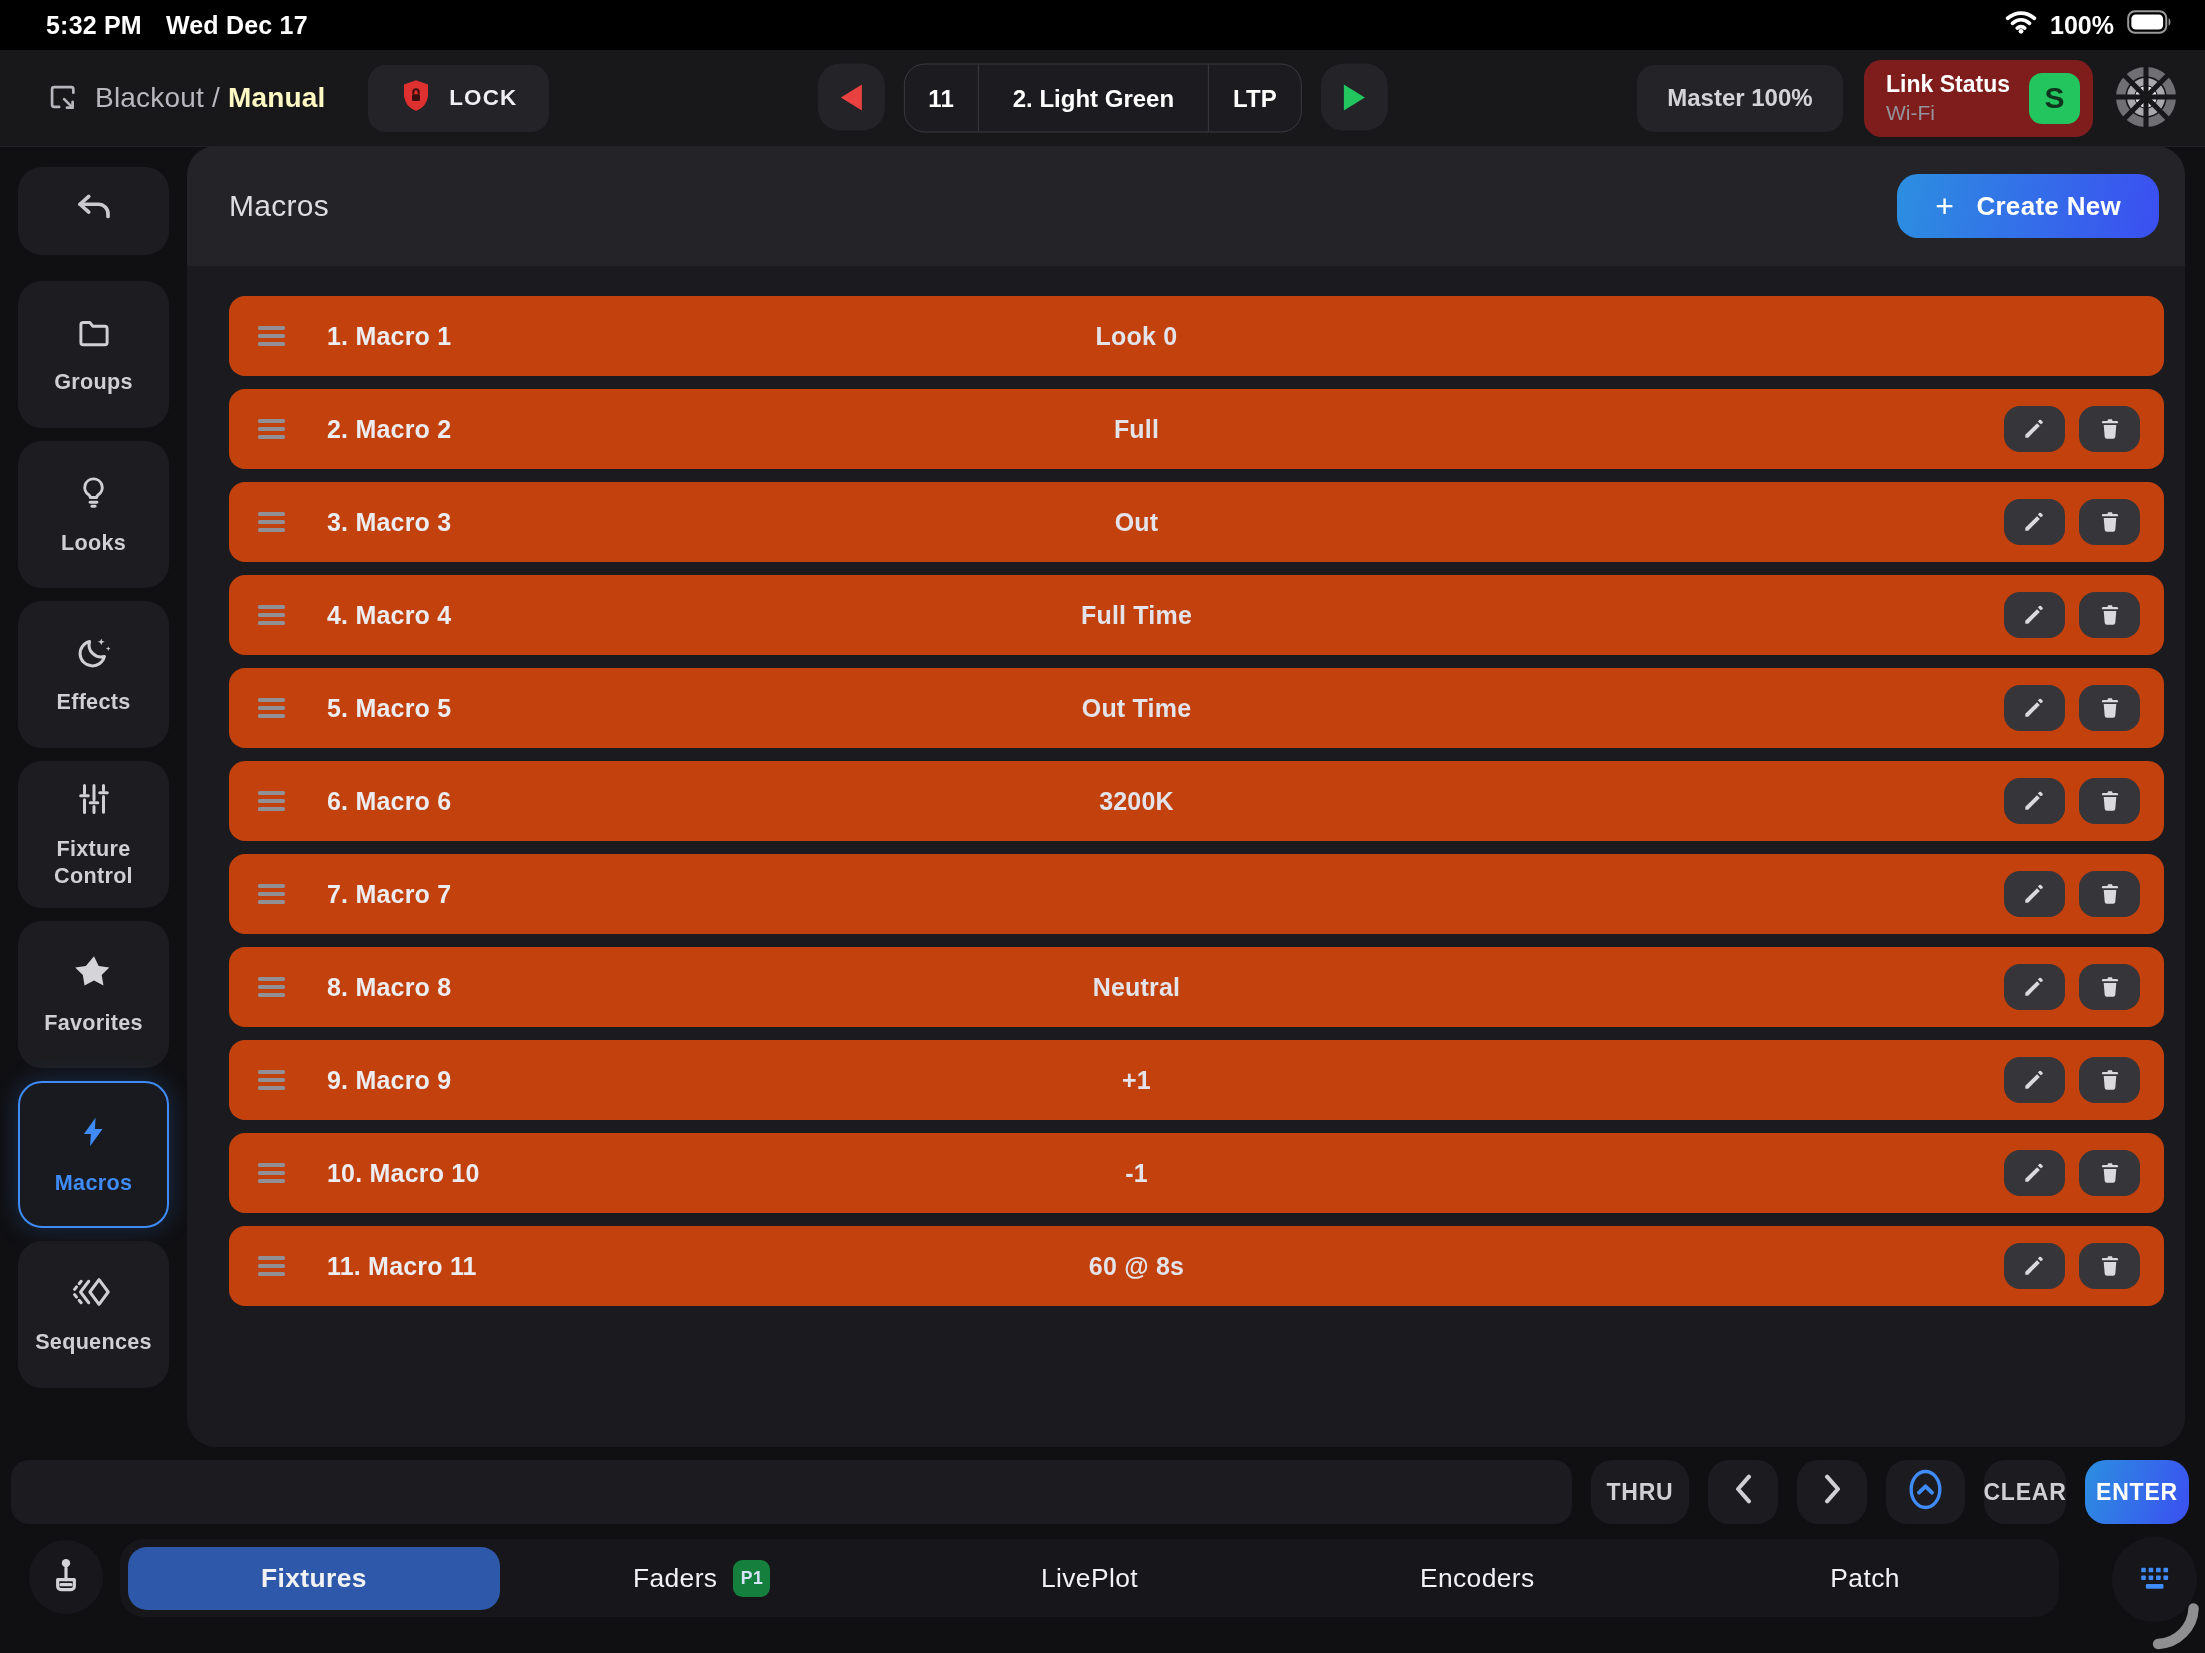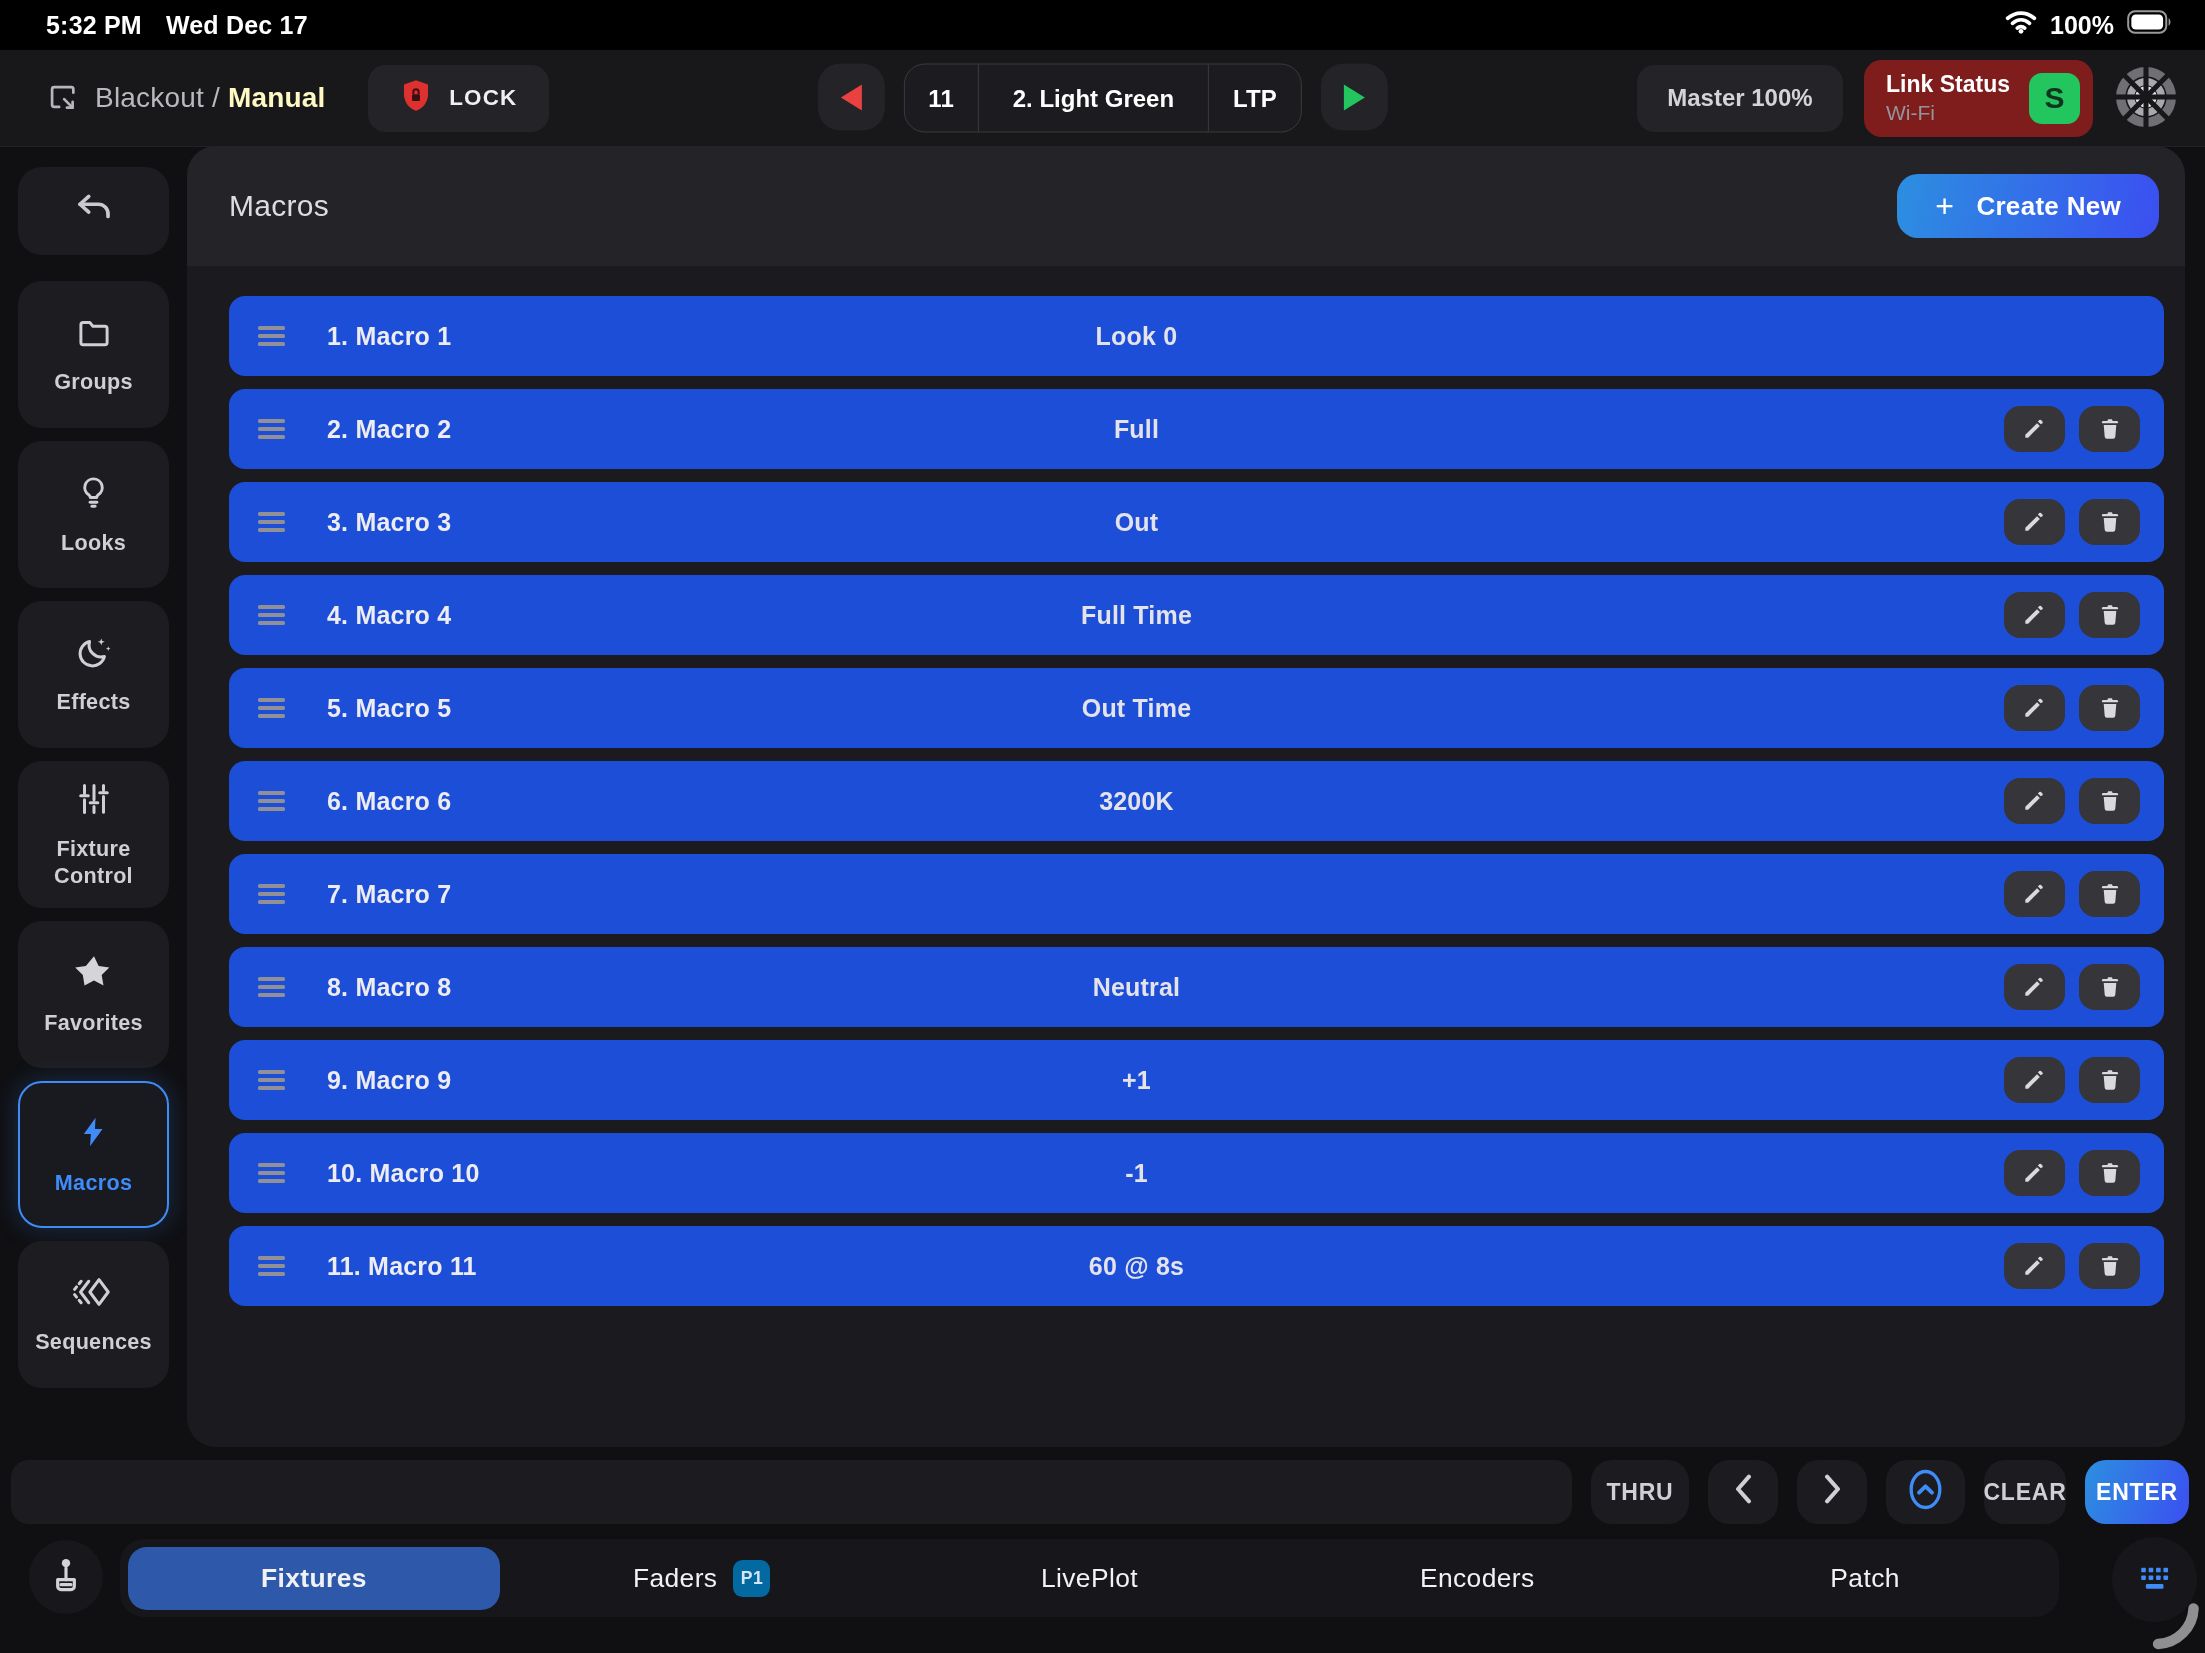--- a/index.html
+++ b/index.html
@@ -65,21 +65,21 @@
   .panel{position:absolute;left:187px;top:146px;width:1998px;height:1301px;background:#1b1b1f;
     border-radius:29px;overflow:hidden}
   .panel-head{height:120px;background:#242428;display:flex;align-items:center;
     justify-content:space-between;padding:0 26px 0 42px}
   .panel-title{font-size:30px;color:#dcdce1;letter-spacing:0.3px}
   .create-btn{height:64px;border-radius:21px;padding:0 38px;display:flex;align-items:center;gap:22.4px;
     background:linear-gradient(100deg,var(--grad1),var(--grad2));color:#fff}
   .create-btn .plus{font-size:32px;font-weight:400;line-height:1}
   .create-btn .lbl{font-size:26px;font-weight:700;letter-spacing:0.3px}
   .rows{padding:30px 21px 0 42px}
-  .mrow{height:80px;margin-bottom:13px;background:#1d4ed8;border-radius:16px;
+  .mrow{height:80px;margin-bottom:13px;background:#c2410c;border-radius:16px;
     display:flex;align-items:center;position:relative;padding:0 24px 0 29px;box-sizing:border-box}
   .row-handle{width:34px;display:flex;flex-direction:column;gap:4.8px}
   .row-handle i{display:block;width:27px;height:3.2px;border-radius:1.6px;background:#909096}
   .row-name{margin-left:35px;font-size:25px;font-weight:700;color:#ececf1;letter-spacing:0.2px}
   .row-value{position:absolute;left:80px;right:200px;text-align:center;
     font-size:25px;font-weight:700;color:#e3e3e9;letter-spacing:0.2px}
   .row-actions{margin-left:auto;display:flex;gap:14.4px;position:relative;z-index:2}
   .icon-btn{width:61px;height:46px;border-radius:16px;background:#35353a;
     display:flex;align-items:center;justify-content:center}
   .mrow.no-actions .row-actions{visibility:hidden}
@@ -93,21 +93,21 @@
   .enter-btn{width:104px;background:linear-gradient(110deg,var(--grad1),var(--grad2));color:#fff}
   
   .joy-tile{position:absolute;left:29px;top:1540px;width:74px;height:74px;border-radius:37px;
     background:#18181c;display:flex;align-items:center;justify-content:center}
   .bottom-nav{position:absolute;left:120px;top:1539px;width:1939px;height:78px;background:#17171b;
     border-radius:24px;display:flex;align-items:center}
   .tab{flex:1;height:100%;display:flex;align-items:center;justify-content:center}
   .tab-inner{width:calc(100% - 16px);height:63px;border-radius:19px;display:flex;align-items:center;
     justify-content:center;font-size:26.4px;color:#f2f2f5;letter-spacing:0.4px}
   .tab.active .tab-inner{background:var(--pill);font-weight:600}
-  .p-badge{margin-left:16px;width:37px;height:37px;border-radius:9.6px;background:#0369a1;
+  .p-badge{margin-left:16px;width:37px;height:37px;border-radius:9.6px;background:#15803d;
     color:#d6e4f7;font-size:17.6px;font-weight:700;display:flex;align-items:center;justify-content:center}
   .grid-tile{position:absolute;left:2112px;top:1537px;width:85px;height:85px;border-radius:42px;
     background:#17171b;display:flex;align-items:center;justify-content:center}
   .corner-swoosh{position:absolute;right:4.8px;bottom:1.6px}
 </style>
 </head>
 <body style="--accent: #3f8cf8; --grad1: #2c8fe0; --grad2: #3b4ff1; --green: #22c55e; --red: #e8413f; --pill: #2e59aa;">
 
 <div class="status">
   <div class="status-left">

